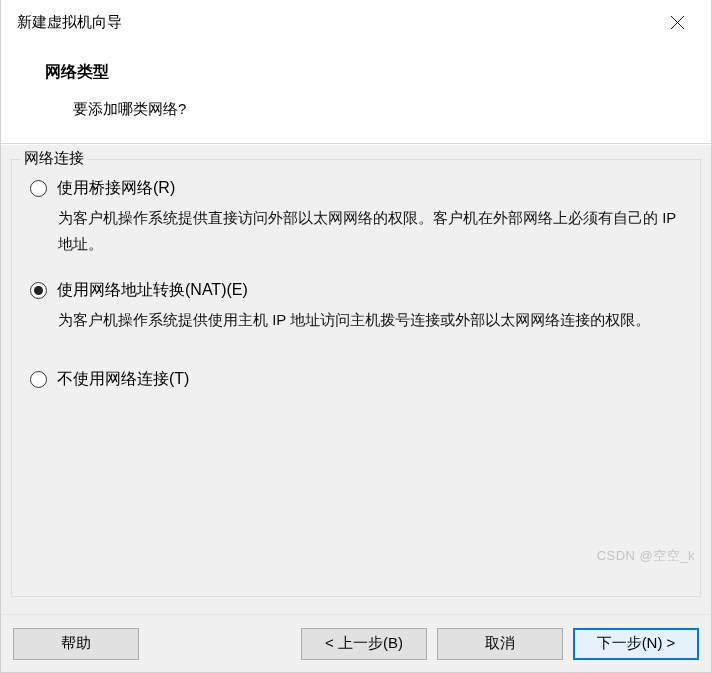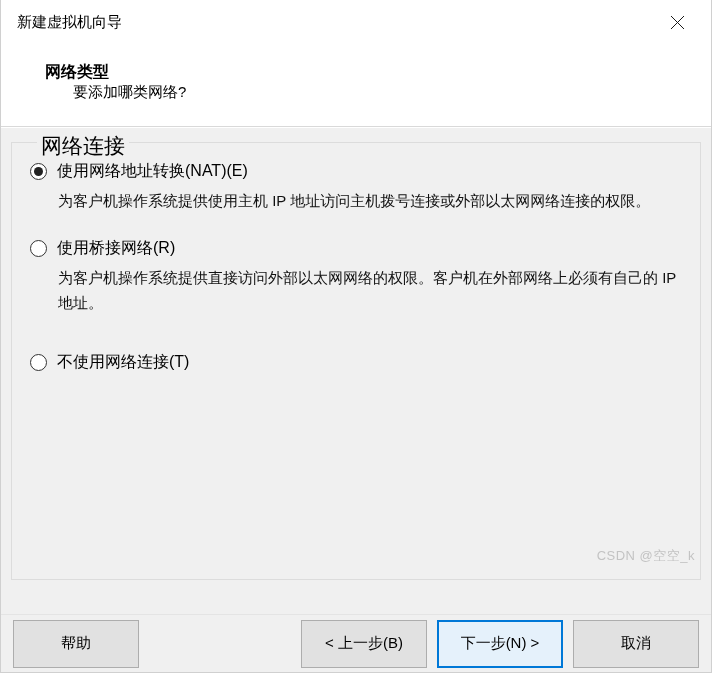--- a/index.html
+++ b/index.html
@@ -32,42 +32,42 @@
       display: flex; align-items: center; justify-content: center;
       cursor: default;
     }
     .titlebar .close svg { width: 13px; height: 13px; stroke: #1a1a1a; stroke-width: 1; }
     
     .header {
       padding: 18px 20px 24px 44px;
       background: #fff;
       border-bottom: 1px solid #d9d9d9;
     }
-    .header .h-title { font-weight: bold; font-size: 16px; margin-bottom: 0; font-family: Liberation Mono, monospace; }
+    .header .h-title { font-weight: bold; font-size: 16px; margin-bottom: 17px; font-family: Liberation Mono, monospace; }
     .header .h-sub { font-size: 15px; padding-left: 28px; }
     
     .body {
       flex: 1;
       background: #f0f0f0;
       padding: 14px 10px 6px 10px;
       position: relative;
       border-top: 1px solid #fff;
     }
     .fieldset {
       border: 1px solid #dcdcdc;
       margin: 0; padding: 18px 14px 14px 14px;
       position: relative;
       height: 438px;
     }
     .fieldset .legend {
       position: absolute;
-      top: -11px; left: 25px;
+      top: -11px; left: 8px;
       background: #f0f0f0;
       padding: 0 4px;
-      font-size: 21px;
+      font-size: 15px;
     }
     .opt {
       margin-bottom: 24px;
       padding-left: 4px;
     }
     .opt-head {
       display: flex; align-items: center;
       cursor: default;
       margin-bottom: 6px;
     }
@@ -95,21 +95,21 @@
     .footer {
       height: 58px;
       background: #f0f0f0;
       display: flex; align-items: center;
       padding: 0 12px;
       gap: 10px;
       border-top: 1px solid #e4e4e4;
     }
     .spacer { flex: 1; }
     .btn {
-      height: 48px; min-width: 126px;
+      height: 32px; min-width: 126px;
       border: 1px solid #adadad;
       background: #e1e1e1;
       font-size: 15px;
       font-family: inherit;
       cursor: default;
       padding: 0 10px;
       display: flex; align-items: center; justify-content: center;
     }
     .btn.highlight {
       border: 2px solid #0078d7;
@@ -141,45 +141,45 @@
     <div class="h-title">网络类型</div>
     <div class="h-sub">要添加哪类网络?</div>
   </div>
 
   <div class="body">
     <div class="fieldset">
       <div class="legend">网络连接</div>
 
       <div class="opt">
         <div class="opt-head">
+          <span class="radio"></span>
+          <span class="opt-label">使用桥接网络(R)</span>
+        </div>
+        <div class="opt-desc">为客户机操作系统提供直接访问外部以太网网络的权限。客户机在外部网络上必须有自己的 IP 地址。</div>
+      </div>
+
+      <div class="opt">
+        <div class="opt-head">
           <span class="radio checked"></span>
           <span class="opt-label">使用网络地址转换(NAT)(E)</span>
         </div>
         <div class="opt-desc">为客户机操作系统提供使用主机 IP 地址访问主机拨号连接或外部以太网网络连接的权限。</div>
-      </div>
-
-      <div class="opt">
-        <div class="opt-head">
-          <span class="radio"></span>
-          <span class="opt-label">使用桥接网络(R)</span>
-        </div>
-        <div class="opt-desc">为客户机操作系统提供直接访问外部以太网网络的权限。客户机在外部网络上必须有自己的 IP 地址。</div>
       </div>
 
 
       <div class="opt" style="margin-top:36px;">
         <div class="opt-head">
           <span class="radio"></span>
           <span class="opt-label">不使用网络连接(T)</span>
         </div>
       </div>
     </div>
     <div class="watermark">CSDN @空空_k</div>
   </div>
 
   <div class="footer">
     <button class="btn">帮助</button>
     <div class="spacer"></div>
     <button class="btn">&lt; 上一步(B)</button>
+    <button class="btn">取消</button>
     <button class="btn highlight">下一步(N) &gt;</button>
-    <button class="btn">取消</button>
   </div>
 </div>
 
 </body></html>

